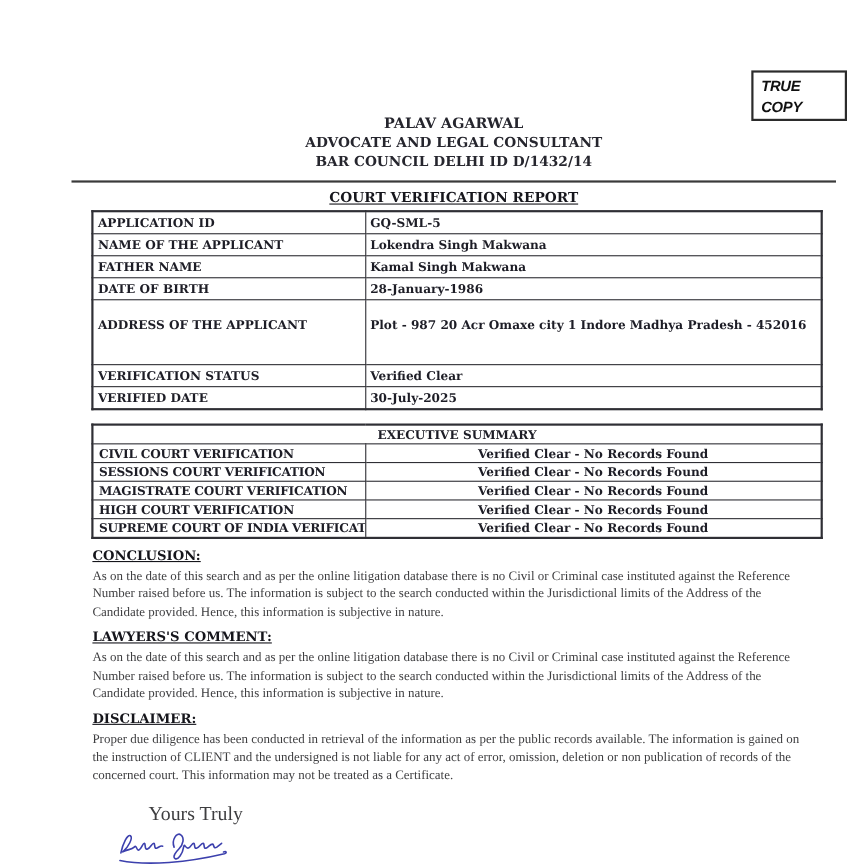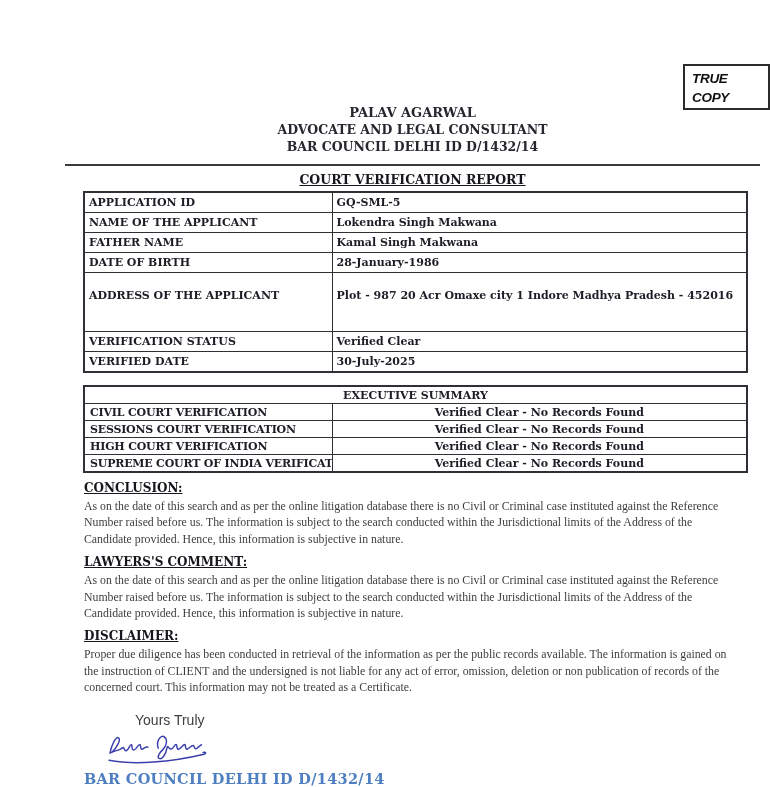--- a/index.html
+++ b/index.html
@@ -45,22 +45,22 @@
   .t2 .val{text-align:center;letter-spacing:0;}
 
   
   .section{margin-left:84px;width:656px;}
   .sec-h{margin-top:8px;font-weight:bold;font-size:12px;color:#15151b;
     text-decoration:underline;}
   .sec-p{margin:3px 0 0 0;font-family:"Liberation Serif",serif;font-size:11.8px;
     line-height:16.4px;color:var(--body-text);}
 
   
-  .yours{margin:16px 0 0 135px;font-family:Liberation Sans, sans-serif;
-    font-size:14px;color:var(--body-text);}
+  .yours{margin:16px 0 0 135px;font-family:Liberation Serif, serif;
+    font-size:18px;color:var(--body-text);}
   .sig{display:block;margin:2px 0 0 100px;width:120px;height:38px;}
   .sig .ink{fill:none;stroke:var(--signature-ink);stroke-width:1.7;
     stroke-linecap:round;stroke-linejoin:round;}
   .signer{margin:1px 0 0 104px;font-size:12.5px;color:#34343e;letter-spacing:0.4px;}
   .barline{margin:2px 0 0 84px;font-weight:bold;font-size:14.5px;
     color:var(--accent-blue);letter-spacing:0.3px;}
 </style>
 </head>
 <body>
 
@@ -128,20 +128,24 @@
       </tr>
       <tr>
         <td>CIVIL COURT VERIFICATION</td>
         <td class="val">Verified Clear - No Records Found</td>
       </tr>
       <tr>
         <td>SESSIONS COURT VERIFICATION</td>
         <td class="val">Verified Clear - No Records Found</td>
       </tr>
       <tr>
+        <td>MAGISTRATE COURT VERIFICATION</td>
+        <td class="val">Verified Clear - No Records Found</td>
+      </tr>
+      <tr>
         <td>HIGH COURT VERIFICATION</td>
         <td class="val">Verified Clear - No Records Found</td>
       </tr>
       <tr>
         <td>SUPREME COURT OF INDIA VERIFICATION</td>
         <td class="val">Verified Clear - No Records Found</td>
       </tr>
     </tbody>
   </table>
 

